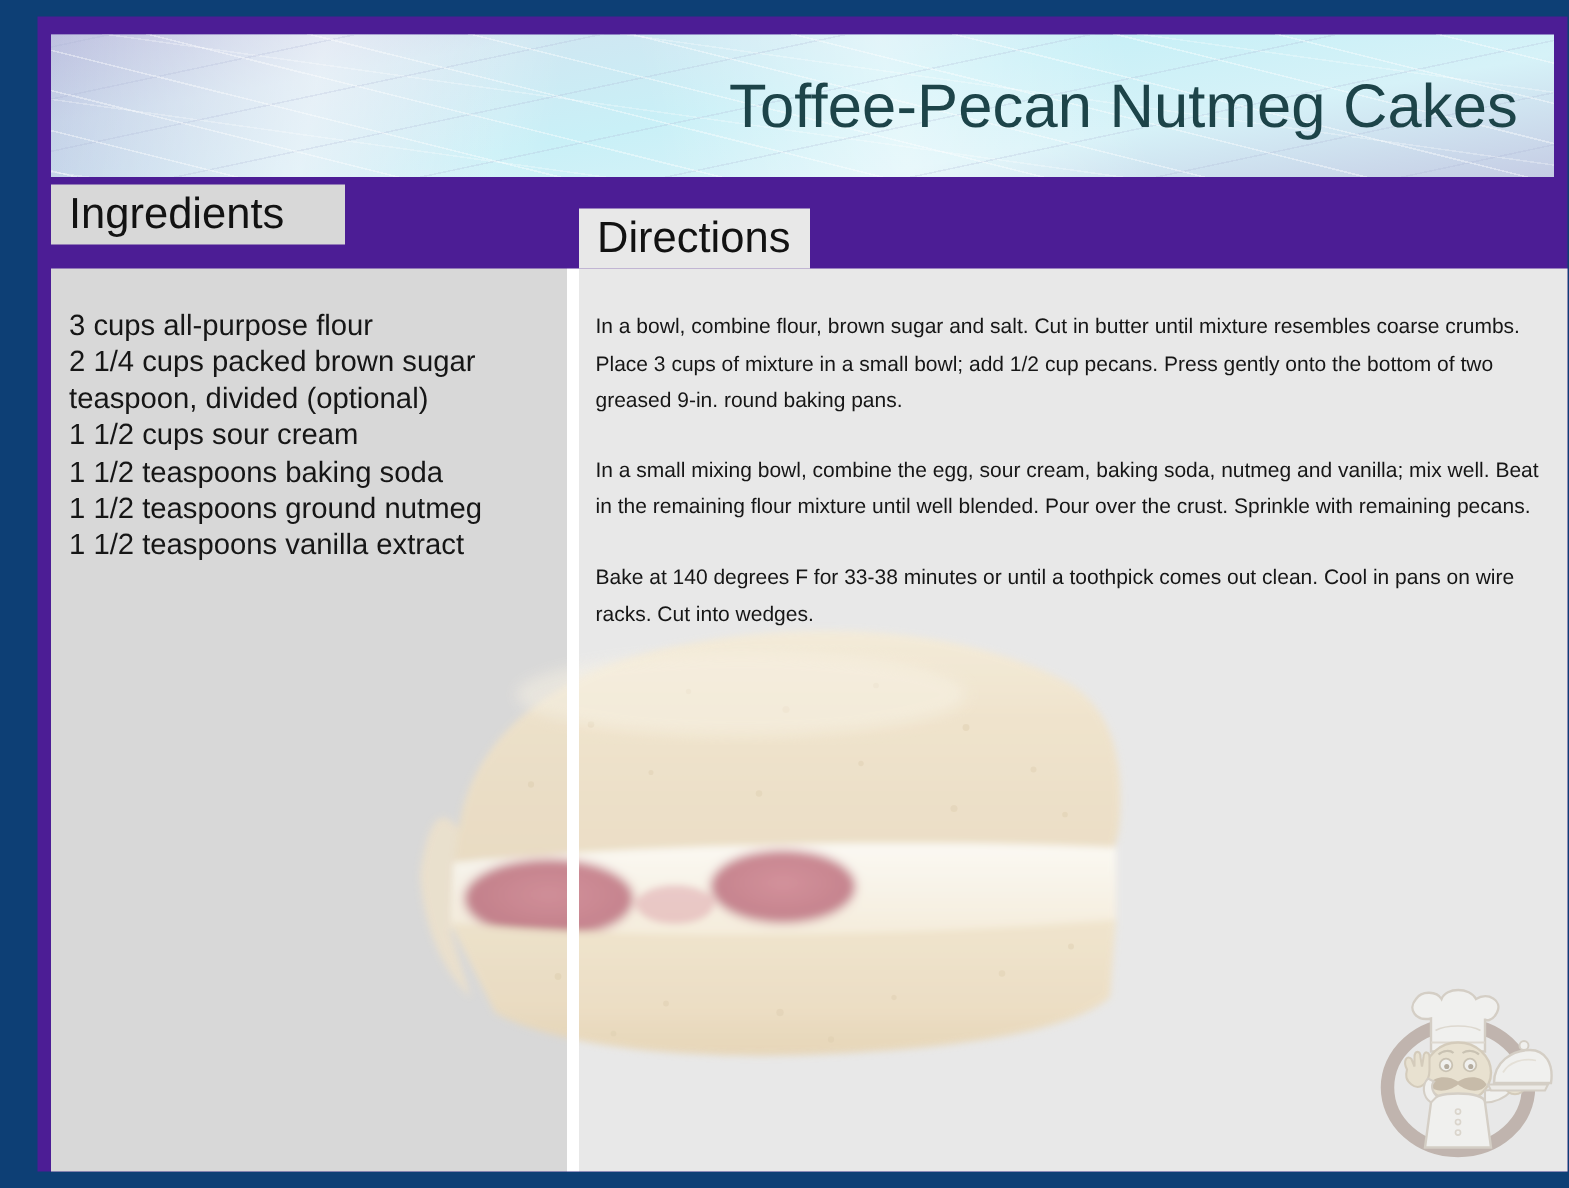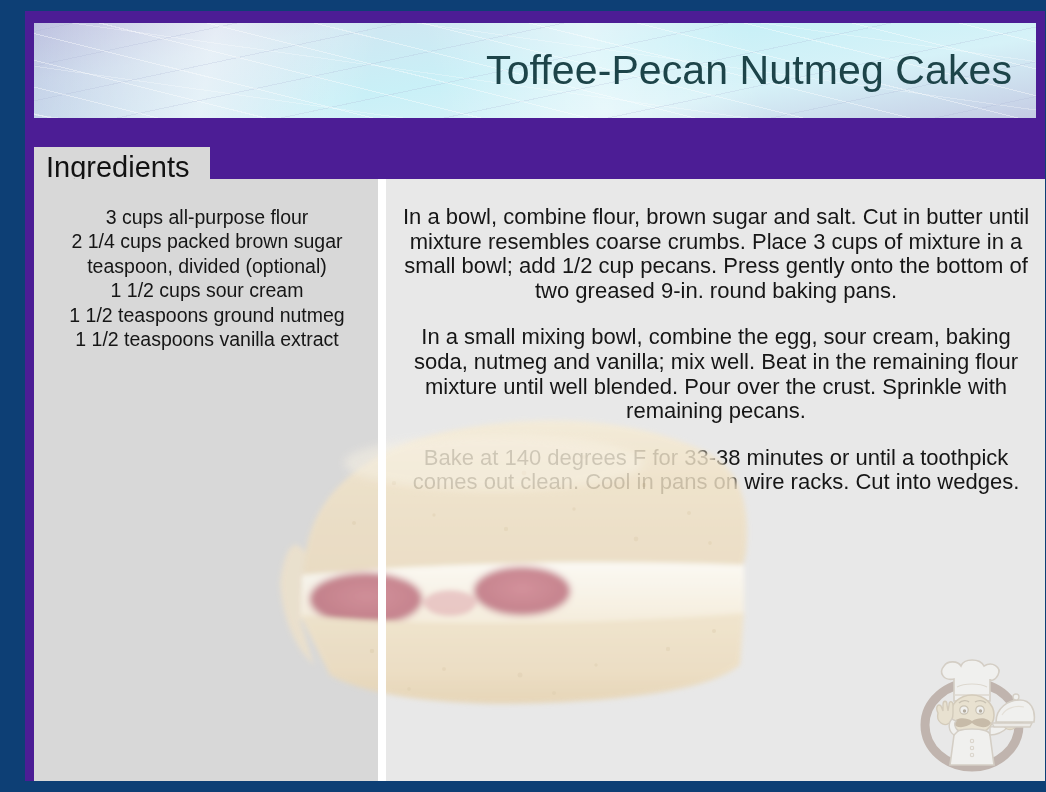--- a/index.html
+++ b/index.html
@@ -90,25 +90,24 @@
     padding-left: 12px;
   }
   .panel-tab .tab-label {
     font-size: 29px;
     color: #121212;
     line-height: 1;
   }
   .panel-body {
     position: absolute;
     box-sizing: border-box;
-    text-align: center;
-  }
-
-  
-  #ingredients-tab  { left: 9px;  top: 136px; width: 176px; background: #d8d8d8; }
+  }
+
+  
+  #ingredients-tab  { left: 9px;  top: 112px; width: 196px; background: #d8d8d8; }
   #ingredients-body { left: 9px;  top: 168px; width: 344px; height: 611px; background: #d8d8d8;
                       padding: 26px 10px 10px 12px; }
 
   
   #directions-tab   { left: 361px; top: 128px; width: 154px; background: #e8e8e8; }
   #directions-body  { left: 361px; top: 168px; width: 663px; height: 611px; background: #e8e8e8;
                       padding: 26px 14px 10px 11px; }
 
   
   .ing-list {
@@ -116,21 +115,21 @@
     padding: 0;
     list-style: none;
     font-size: 19.5px;
     line-height: 24.4px;
     color: #161616;
   }
   .ing-list li { white-space: normal; }
 
   .dir-para {
     margin: 0 0 22px 0;
-    font-size: 22px;
+    font-size: 14px;
     line-height: 24.6px;
     color: #161616;
   }
   .dir-para:last-child { margin-bottom: 0; }
 
   
   .panel-body .ing-list,
   .panel-body .dir-para { position: relative; z-index: 3; }
   #ingredients-body, #directions-body { z-index: 2; }
   #ingredients-tab,  #directions-tab  { z-index: 2; }
@@ -173,25 +172,29 @@
 
     <div class="panel-tab" id="ingredients-tab">
       <span class="tab-label">Ingredients</span>
     </div>
     <div class="panel-body" id="ingredients-body">
       <ul class="ing-list">
         <li>3 cups all-purpose flour</li>
         <li>2 1/4 cups packed brown sugar</li>
         <li>teaspoon, divided (optional)</li>
         <li>1 1/2 cups sour cream</li>
+        <li>1 1/2 teaspoons baking soda</li>
         <li>1 1/2 teaspoons ground nutmeg</li>
         <li>1 1/2 teaspoons vanilla extract</li>
       </ul>
     </div>
 
+    <div class="panel-tab" id="directions-tab">
+      <span class="tab-label">Directions</span>
+    </div>
     <div class="panel-body" id="directions-body">
       <p class="dir-para">In a bowl, combine flour, brown sugar and salt. Cut in butter until mixture resembles coarse crumbs. Place 3 cups of mixture in a small bowl; add 1/2 cup pecans. Press gently onto the bottom of two greased 9-in. round baking pans.</p>
       <p class="dir-para">In a small mixing bowl, combine the egg, sour cream, baking soda, nutmeg and vanilla; mix well. Beat in the remaining flour mixture until well blended. Pour over the crust. Sprinkle with remaining pecans.</p>
       <p class="dir-para">Bake at 140 degrees F for 33-38 minutes or until a toothpick comes out clean. Cool in pans on wire racks. Cut into wedges.</p>
     </div>
 
     <svg class="cake-photo" viewBox="0 0 526 336">
       <defs>
         <linearGradient id="crumbTop" x1="0" y1="0" x2="0" y2="1">
           <stop offset="0%" stop-color="#f6ecd6"></stop>

